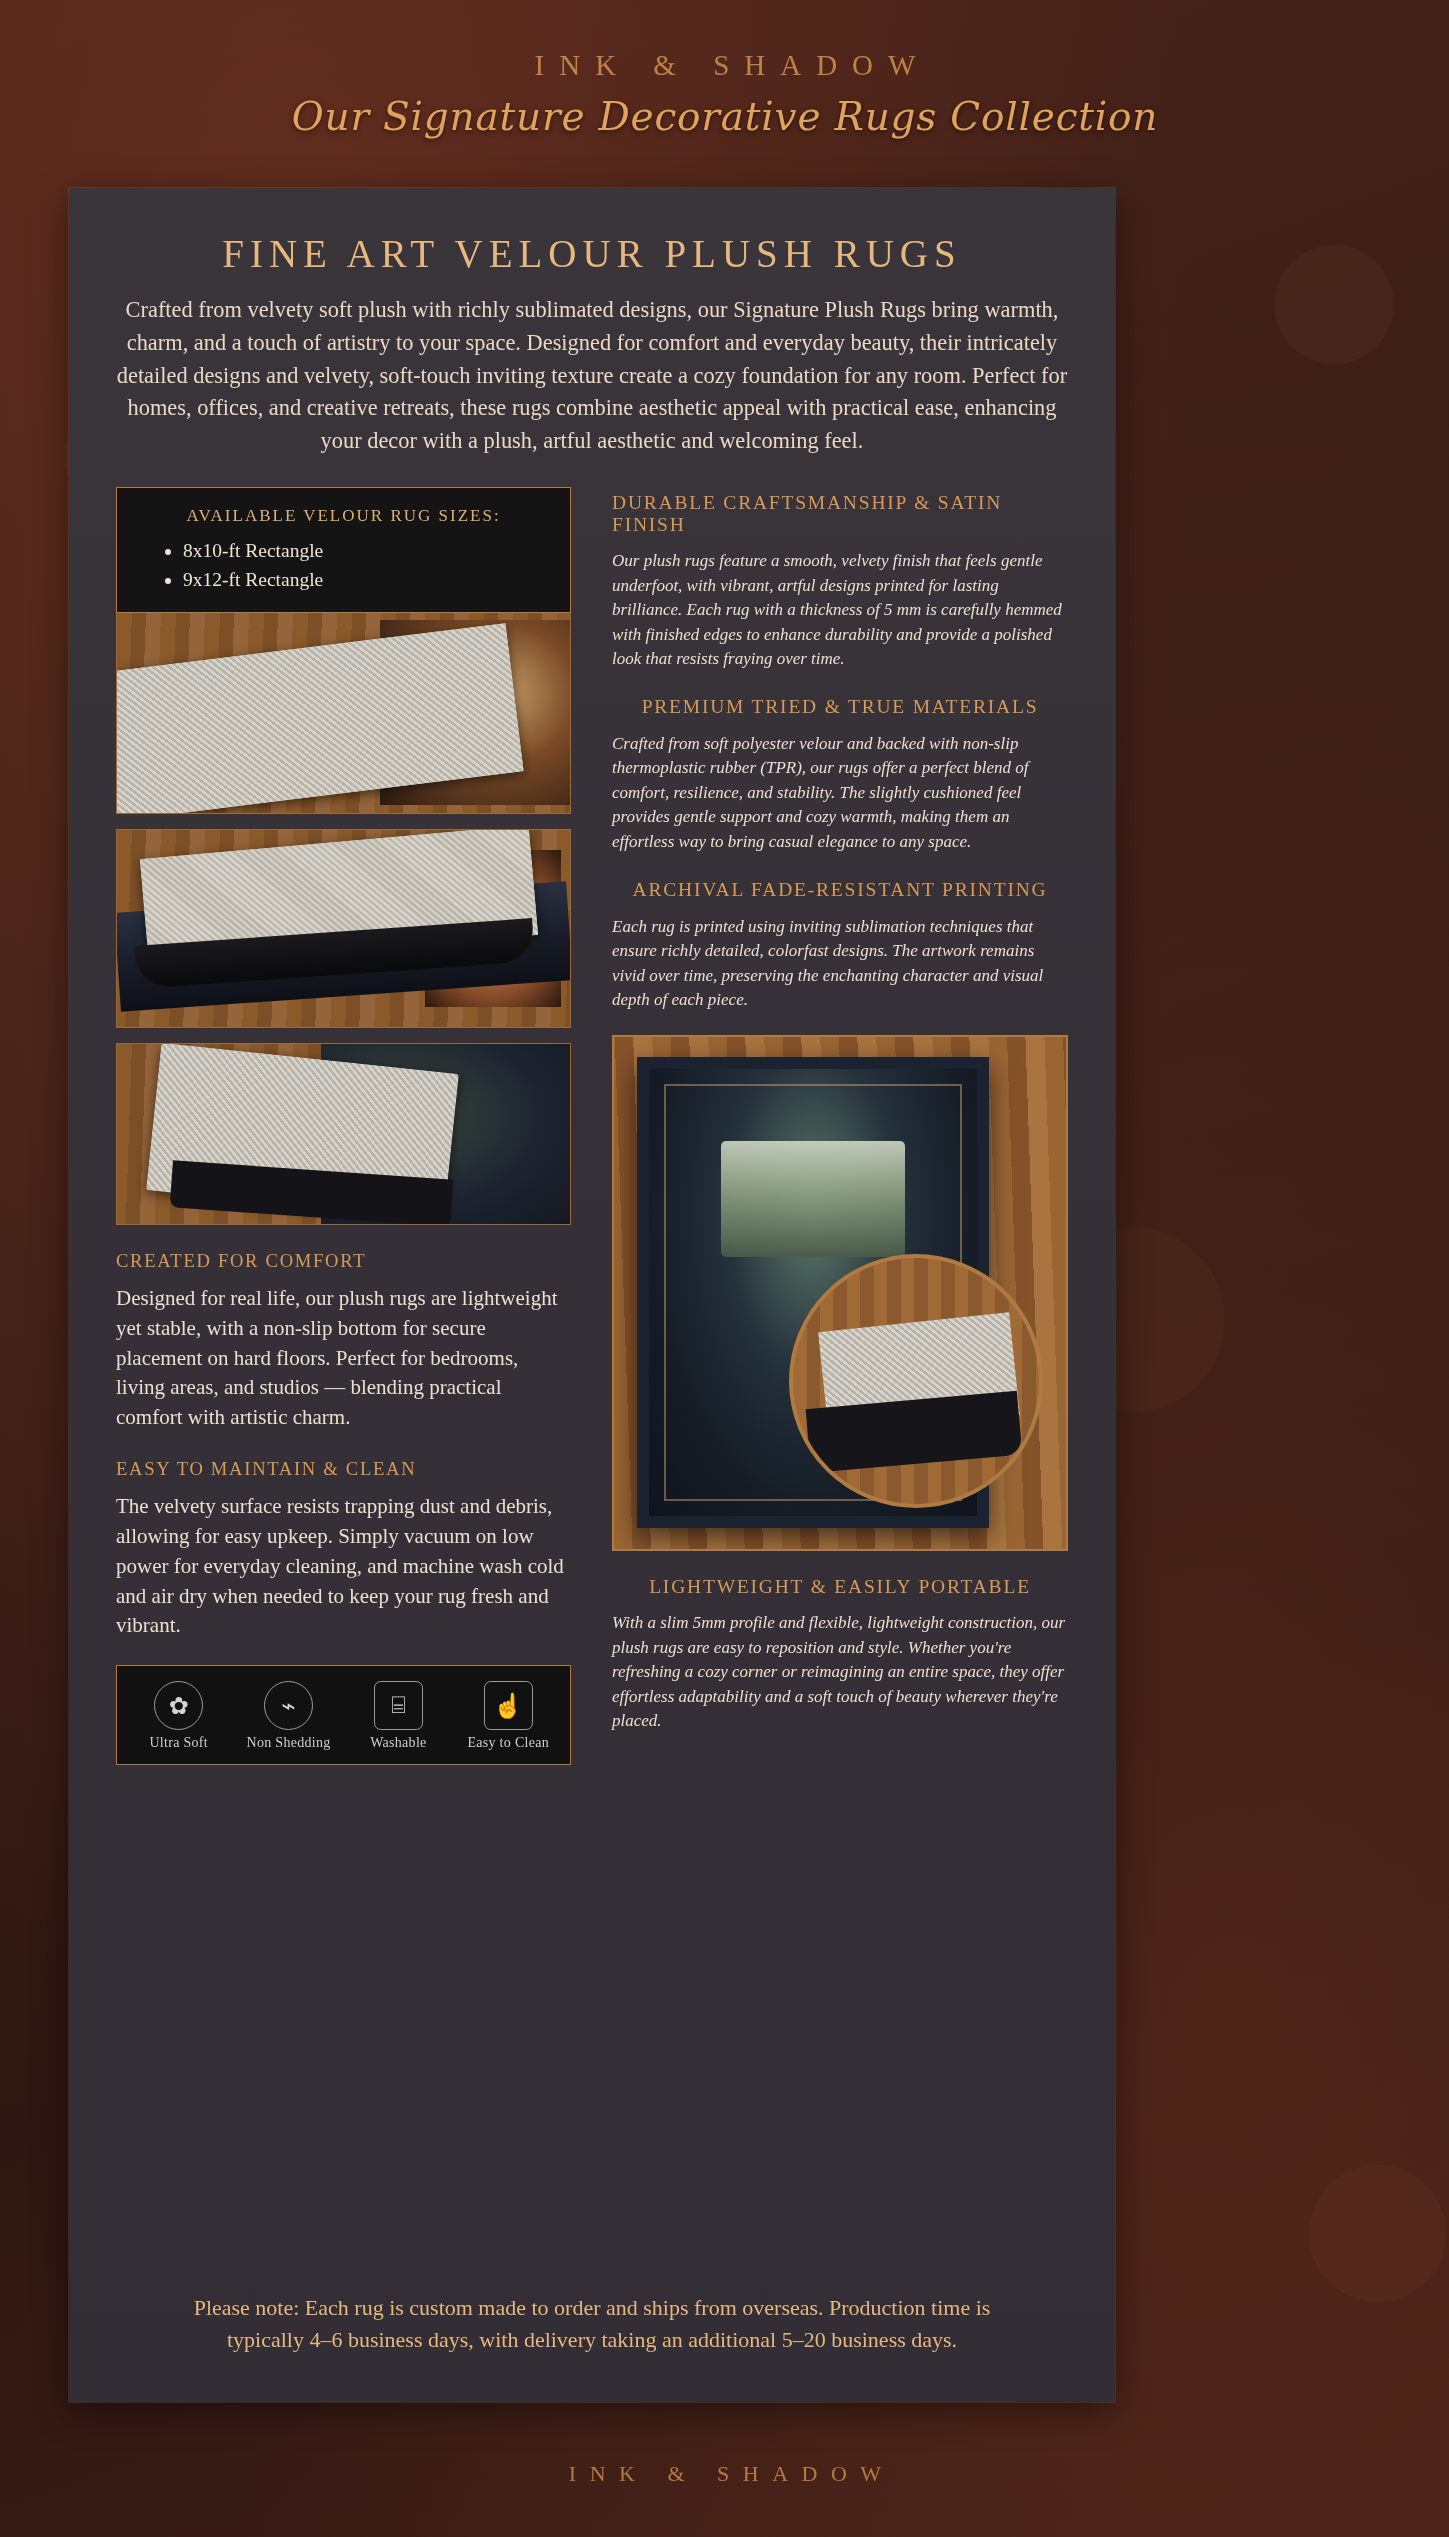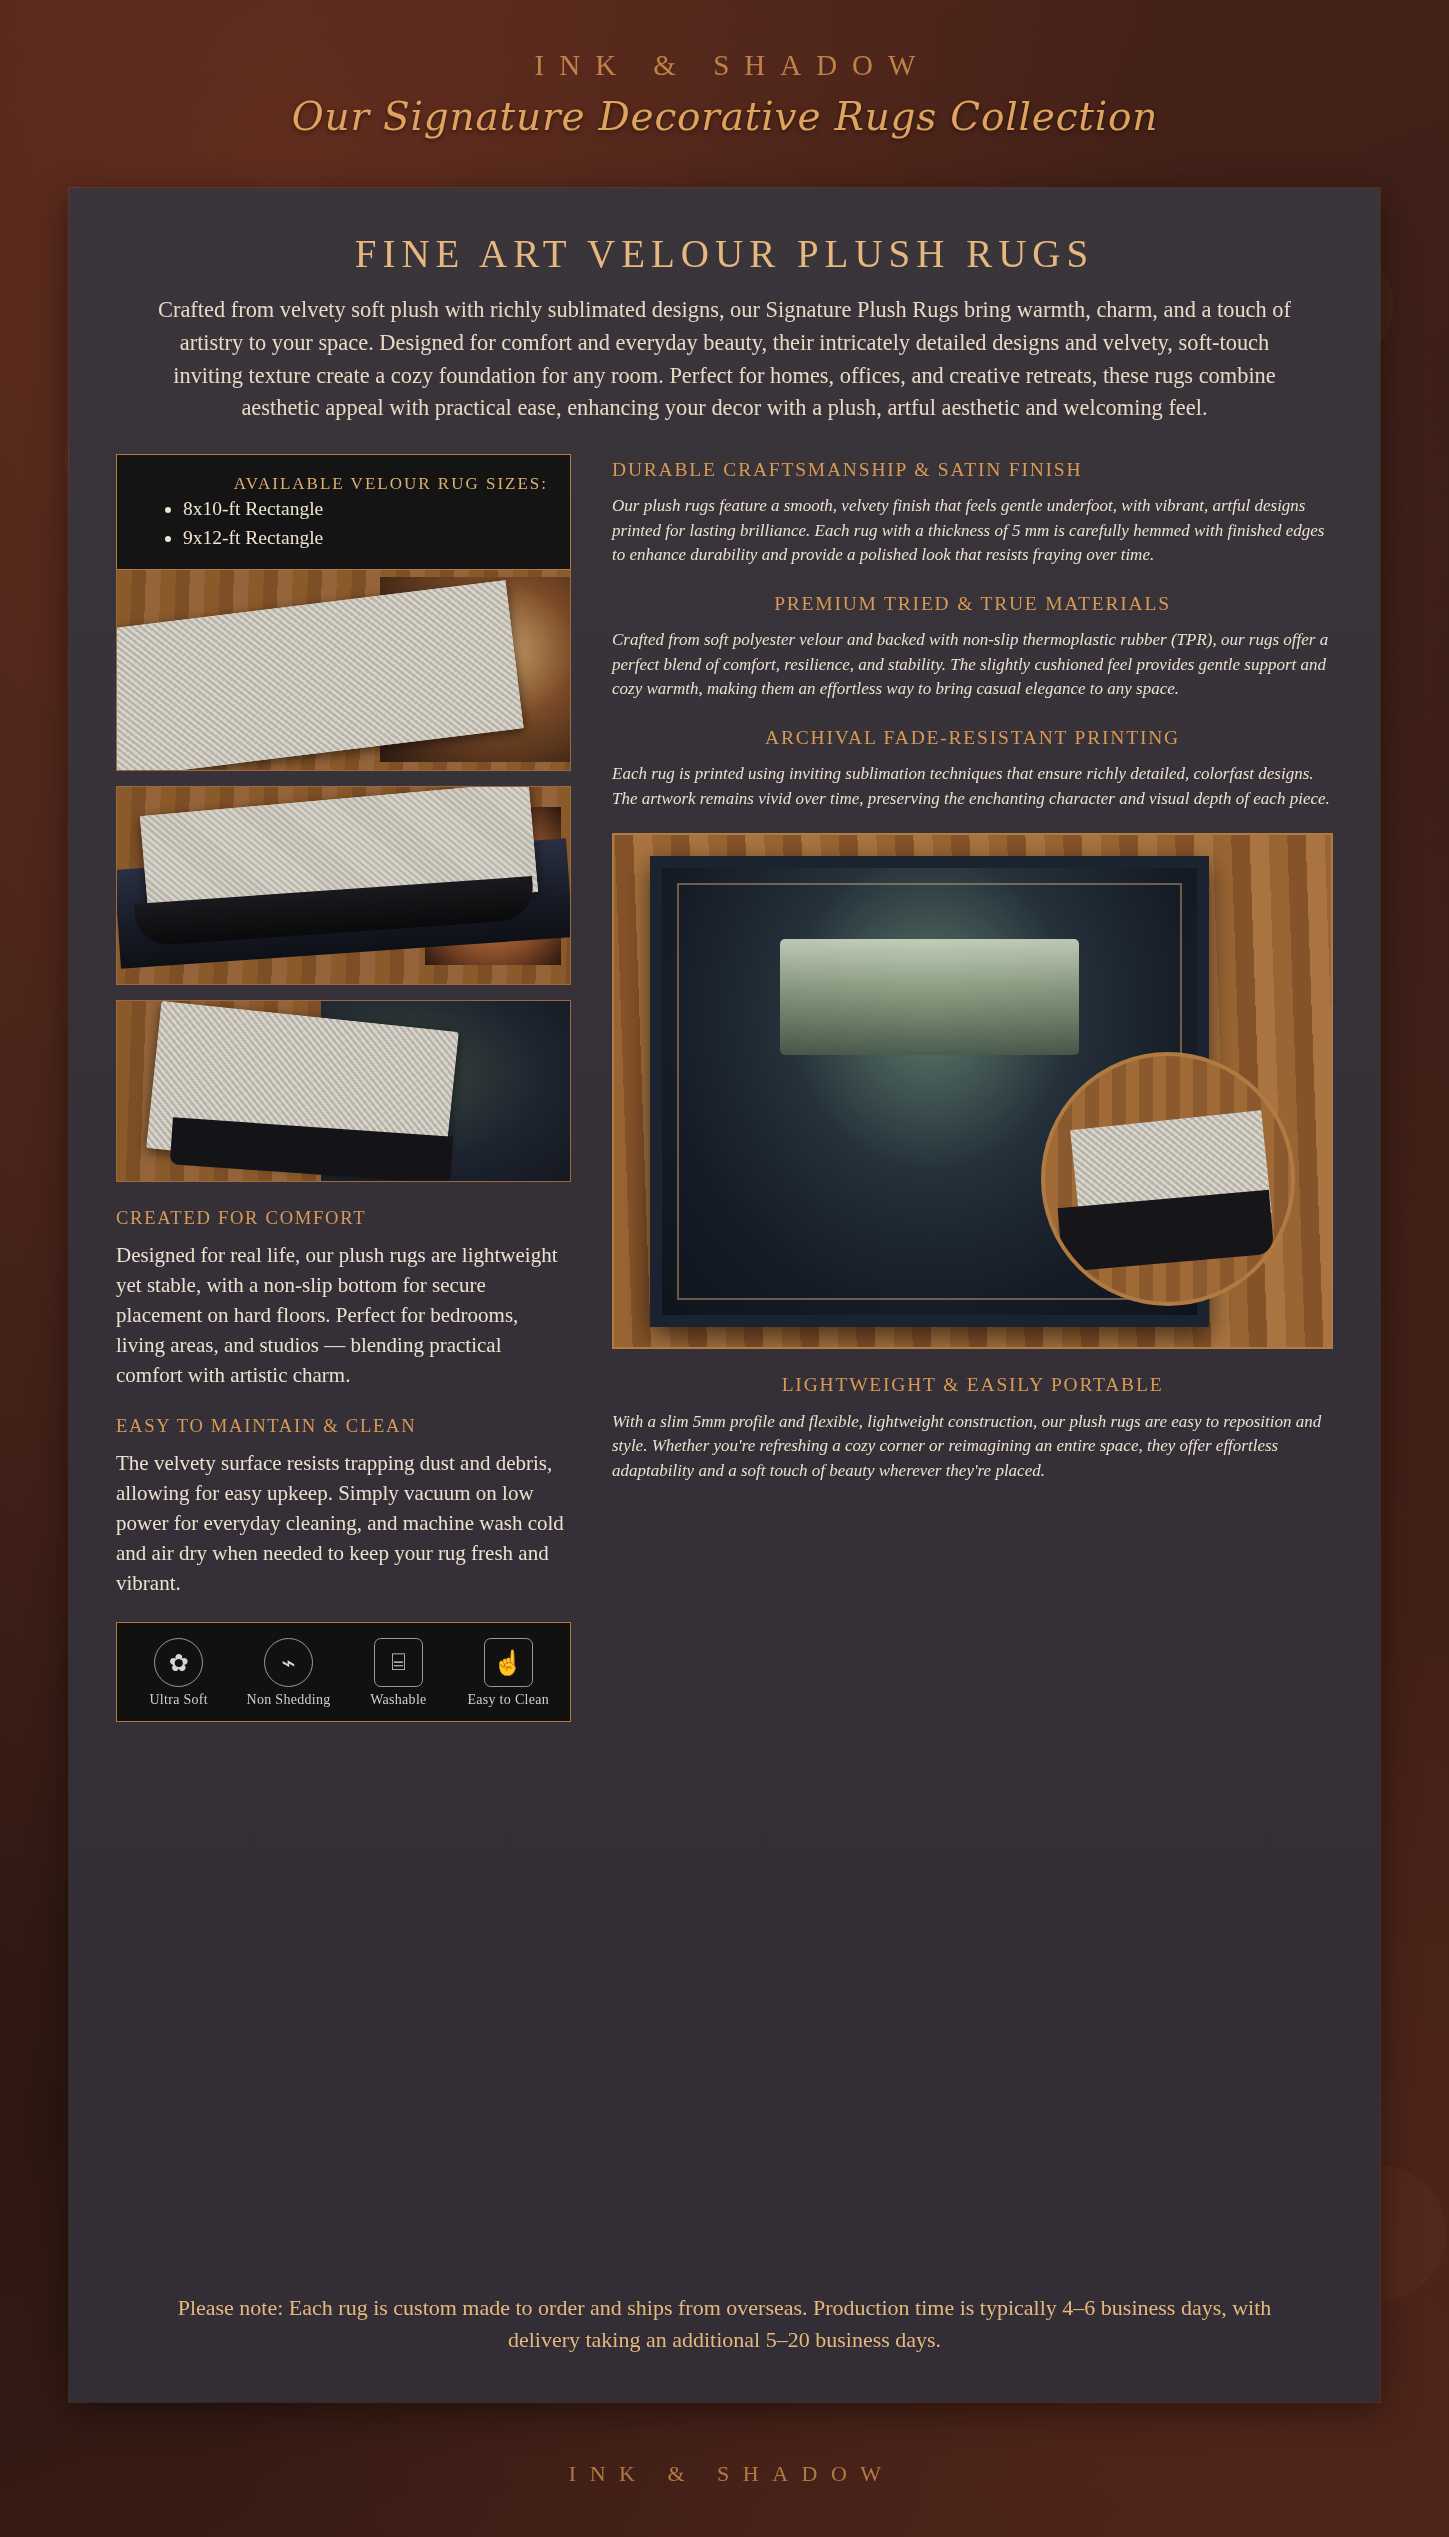--- a/index.html
+++ b/index.html
@@ -60,21 +60,21 @@
     color: #e0a35e;
     font-size: 39px;
     letter-spacing: 0.8px;
     text-shadow: 0 1.7px 5px rgba(0,0,0,.5);
   }
 
   
   .panel {
     position: absolute;
     left: 69px; top: 188px;
-    width: 1311px; height: 2214px;
+    width: 1046px; height: 2214px;
     background: #373239;
     box-shadow: 0 0 0 0.8px rgba(214,160,104,0.18), 0 8.5px 34px rgba(0,0,0,.45);
     background-image: linear-gradient(180deg, #3a343b 0%, #353037 50%, #332e35 100%);
     padding: 29px 47px 0 47px;
     z-index: 4;
   }
 
   .title {
     text-align: center;
     color: #e6b87e;
@@ -108,21 +108,22 @@
     border: 1.7px solid #b07a43;
     background: #141414;
     padding: 18.6px 22px 17px 22px;
     position: relative;
     z-index: 2;
   }
   .sizes-title {
     color: #e0b070;
     font-size: 17px;
     letter-spacing: 2px;
-    text-align: right;
+    text-align: center;
+    margin-bottom: 10px;
   }
   .sizes-list {
     margin: 0; padding-left: 44px;
     color: #f0e4d2;
     font-size: 19.5px;
     line-height: 1.5;
   }
 
   
   .photo {

